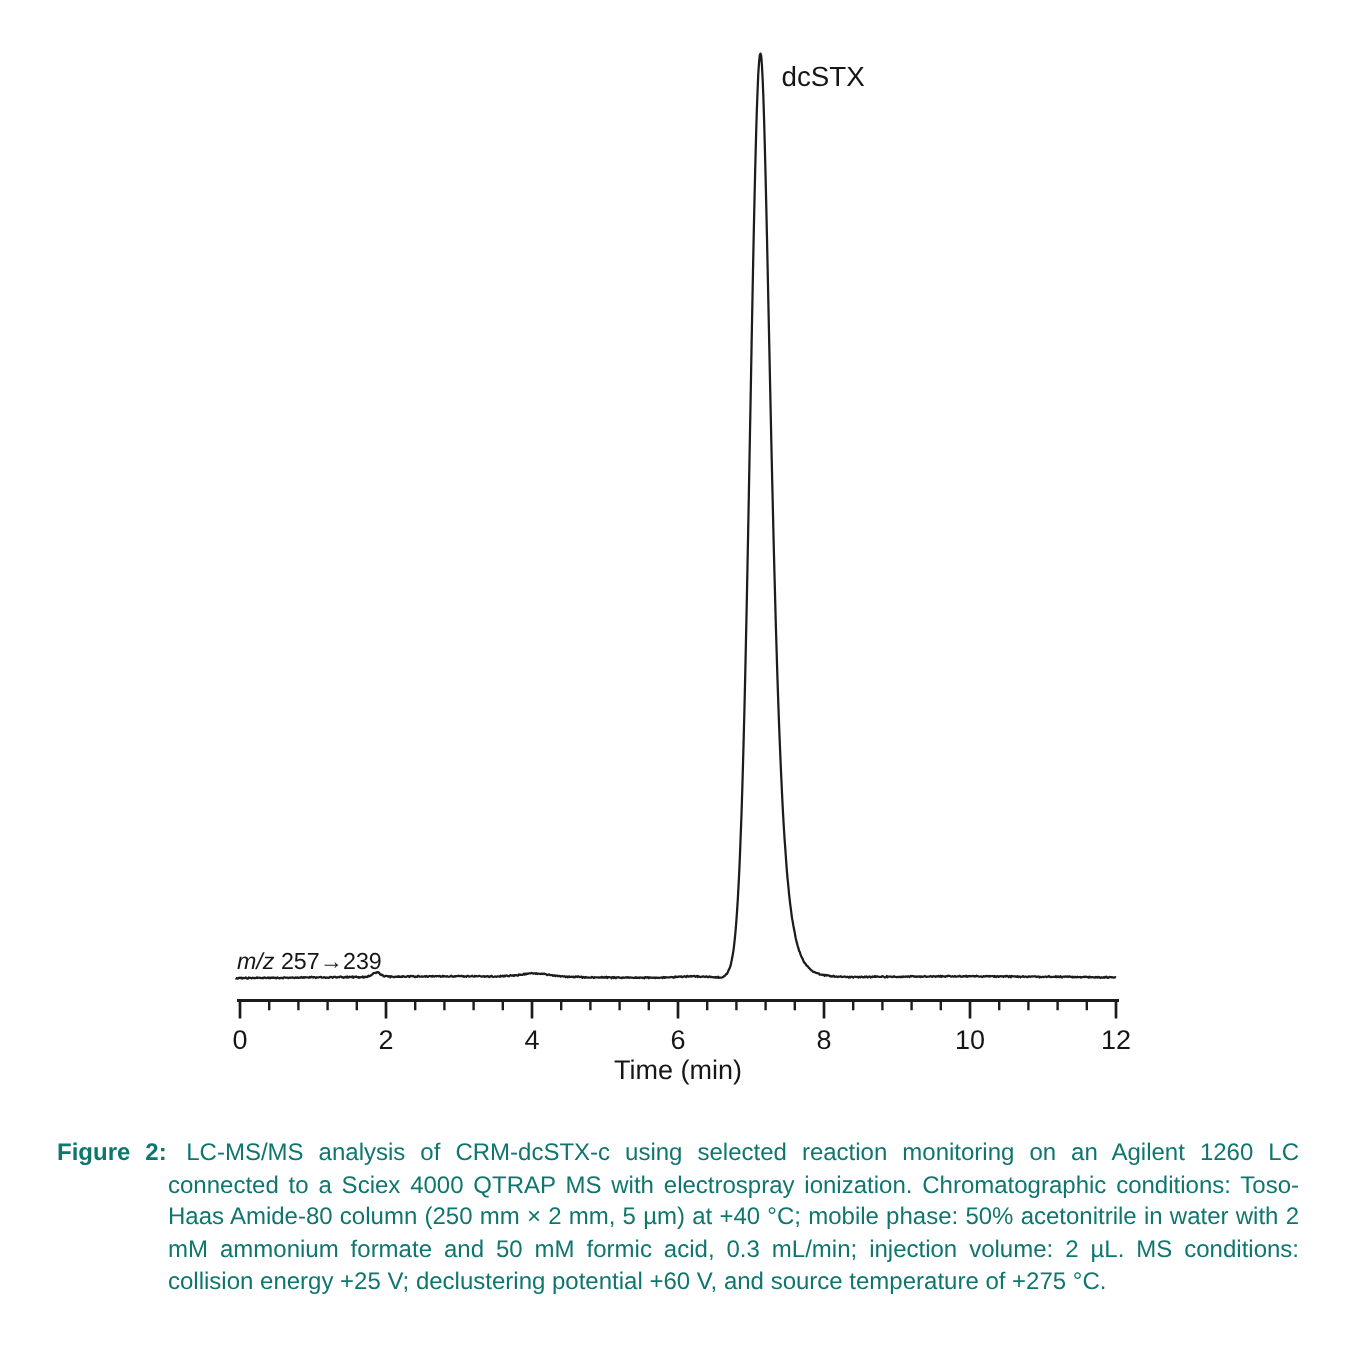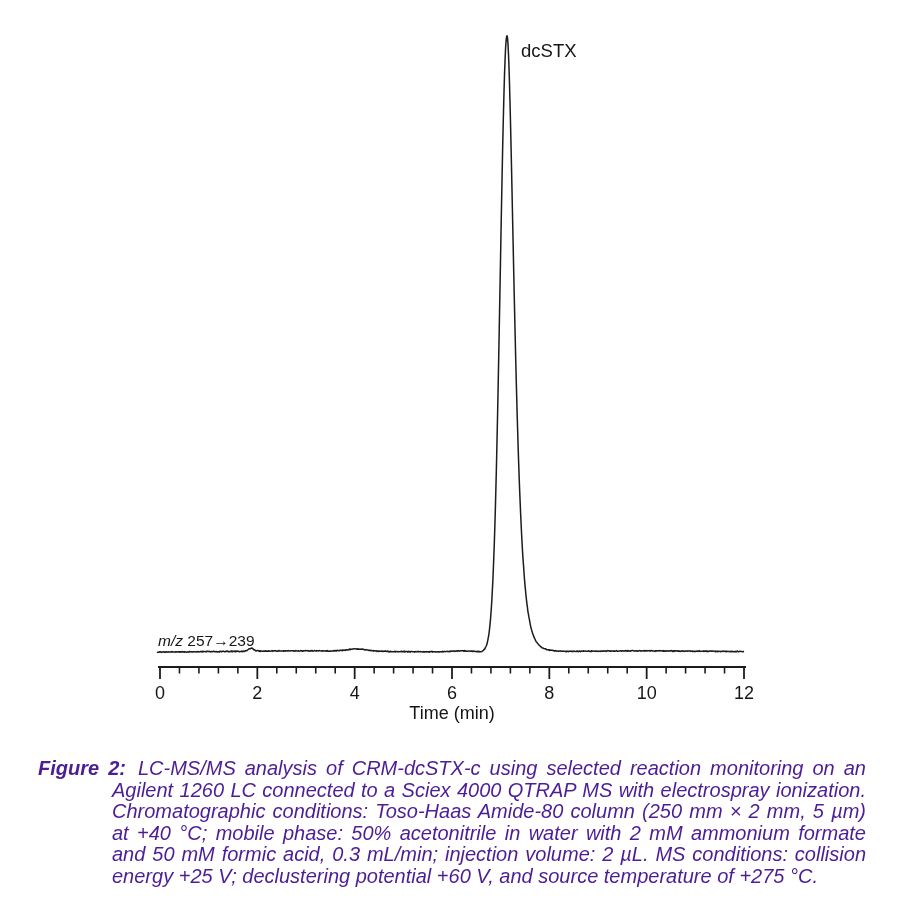--- a/index.html
+++ b/index.html
@@ -25,25 +25,24 @@
   .tick-label    { font-size: 18px; }
 
   .caption {
     position: absolute;
     left: 38px;
     top: 758px;
     width: 828px;
     box-sizing: border-box;
     padding-left: 74px;
     text-indent: -74px;
-    font-size: 20px;
+    font-size: 16px;
     line-height: 21.5px;
     text-align: justify;
-    color: #4c1d95;
-    font-style: italic;
+    color: #0f766e;
   }
   .cap-label { font-weight: bold; padding-right: 3px; }
 </style>
 </head>
 <body>
 
 <div class="page">
 
   <svg id="chrom-svg" width="903" height="740" viewBox="0 0 903 740">
 

